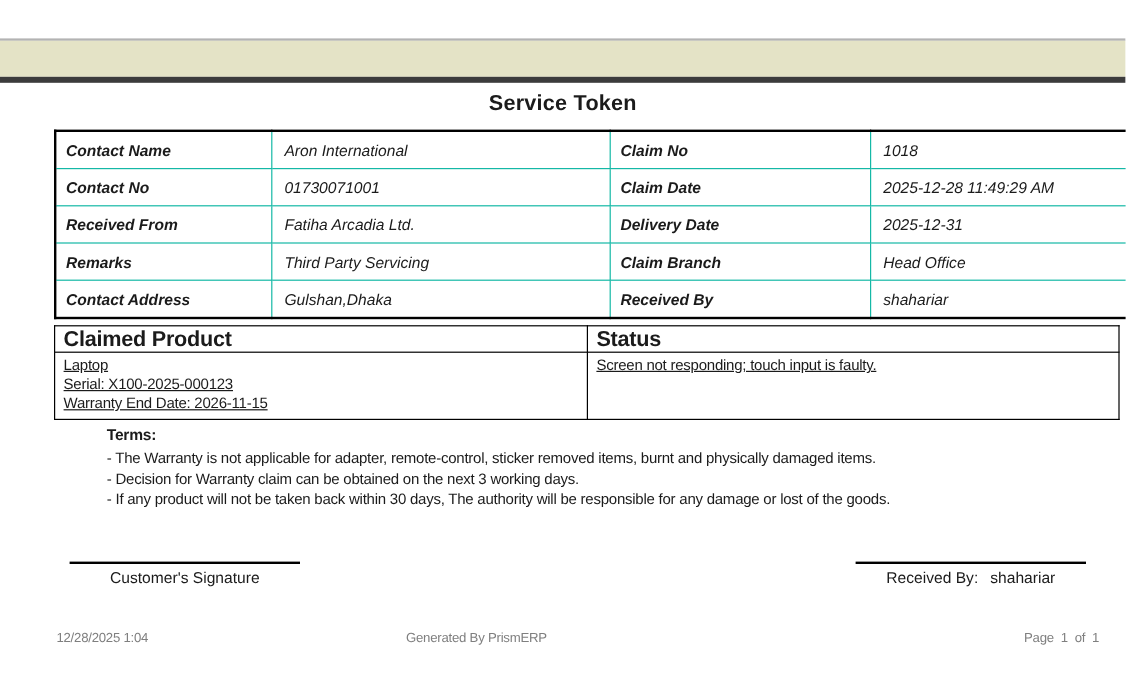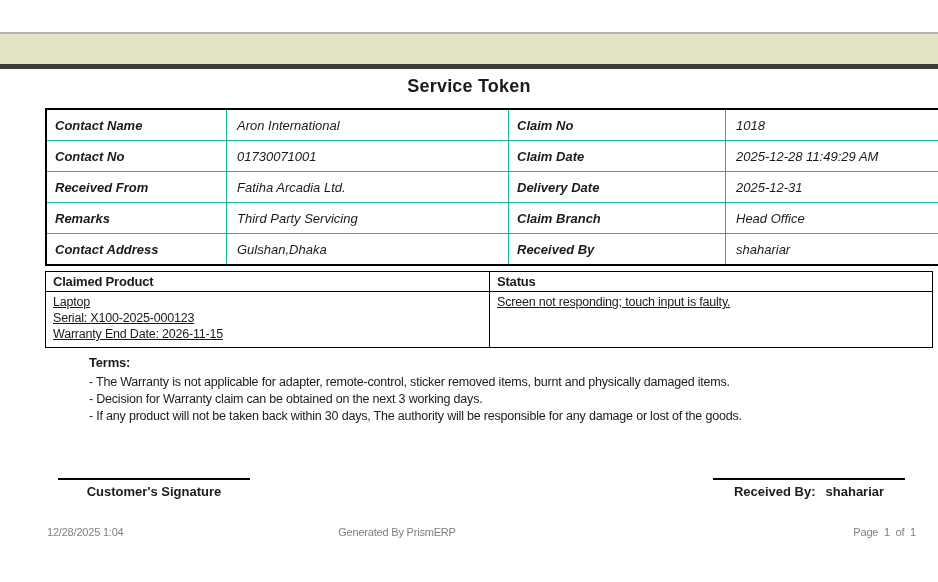--- a/index.html
+++ b/index.html
@@ -20,31 +20,31 @@
   table{border-collapse:collapse;}
   .info-table{position:absolute;left:45px;top:108px;width:871px;table-layout:fixed;}
   .info-table td{border:1px solid #14b8a6;height:28px;font-size:13px;vertical-align:middle;
                  overflow:hidden;white-space:nowrap;font-style:italic;}
   .info-table{border:2px solid #000;}
   .info-table td.lbl{font-weight:bold;padding-left:8px;}
   .info-table td.val{padding-left:10px;margin-top:20px;}
   .c1{width:170px;} .c2{width:270px;} .c3{width:207px;} .c4{width:224px;}
   
   .prod-table{position:absolute;left:45px;top:271px;width:871px;table-layout:fixed;border:1px solid #000;}
-  .prod-table th{border:1px solid #000;text-align:left;font-size:13px;letter-spacing:-0.2px;
+  .prod-table th{border:1px solid #000;text-align:left;font-size:18px;letter-spacing:-0.2px;
                  height:19px;padding:0 0 0 7px;font-weight:bold;}
   .prod-table td{border:1px solid #000;vertical-align:top;font-size:12.5px;letter-spacing:-0.2px;
                  padding:2px 7px 4px 7px;line-height:16px;height:49px;text-decoration:underline;}
   .pc1{width:436px;} .pc2{width:435px;}
   
   .terms{position:absolute;left:47px;top:355px;width:865px;font-size:12.5px;letter-spacing:-0.2px;margin-left:42px;}
   .terms .terms-heading{font-weight:bold;font-size:13px;margin-bottom:4px;}
   .terms .terms-line{line-height:17px;}
   
-  .sig{position:absolute;top:478px;width:192px;border-top:2px solid #000;font-weight:bold;}
+  .sig{position:absolute;top:468px;width:192px;border-top:2px solid #000;}
   .sig-left{left:58px;}
   .sig-right{left:713px;}
   .sig-label{text-align:center;font-size:13px;padding-top:4px;}
   .sig-value{margin-left:10px;}
   
   .footer{position:absolute;left:0;top:526px;width:938px;height:14px;color:#7f7f7f;
           font-size:11px;letter-spacing:-0.2px;}
   .footer .f-left{position:absolute;left:47px;top:0;}
   .footer .f-center{position:absolute;left:0;top:0;width:794px;text-align:center;}
   .footer .f-right{position:absolute;right:22px;top:0;white-space:pre;}

